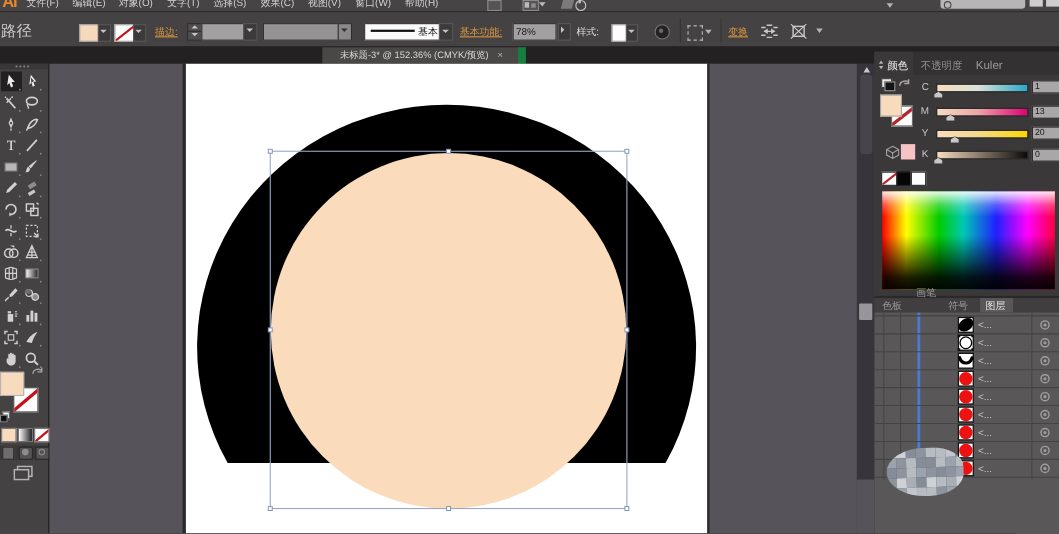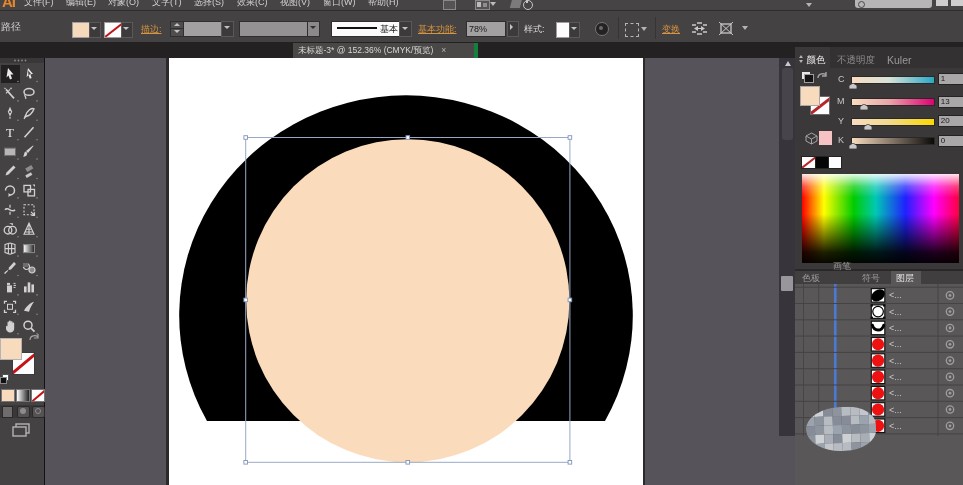--- a/index.html
+++ b/index.html
@@ -38,21 +38,21 @@
 <div class="a" style="left:526px;top:-2px;width:1.6px;height:5px;background:#c7c5c5;"></div>
 
 <div class="a txt" style="left:710px;top:0;font-size:9px;color:#c9c7c7;margin-top:36px;">基本功能</div>
 <div class="a" style="left:806px;top:3px;width:0;height:0;border-left:3.5px solid transparent;border-right:3.5px solid transparent;border-top:4px solid #b5b3b3;"></div>
 <div class="a" style="left:855px;top:0;width:77px;height:8px;background:#b7b5b6;border-radius:0 0 3px 3px;"></div>
 <div class="a" style="left:858px;top:1px;width:5px;height:5px;border:1.3px solid #4a4848;border-radius:50%;"></div>
 <div class="a" style="left:936px;top:0;width:12px;height:6px;background:#cfcdcd;"></div>
 <div class="a" style="left:951px;top:0;width:12px;height:6px;background:#cfcdcd;"></div>
 
 <div class="a" style="left:0;top:10px;width:963px;height:31.5px;background:#454243;border-top:1px solid #2e2c2d;"></div>
-<div class="a txt" style="left:1px;top:20px;font-size:10px;color:#cfcdcd;">路径</div>
+<div class="a txt" style="left:1px;top:20px;font-size:14px;color:#cfcdcd;">路径</div>
 
 <div class="a" style="left:72px;top:21.5px;width:16px;height:14px;background:#f6d9bb;border:1px solid #9f9d9d;"></div>
 <div class="a" style="left:89px;top:21.5px;width:10px;height:14px;background:#3d3a3b;border:1px solid #5a5858;"></div>
 <div class="a" style="left:91px;top:27px;width:0;height:0;border-left:3px solid transparent;border-right:3px solid transparent;border-top:3.5px solid #c5c3c3;"></div>
 
 <div class="a" style="left:104px;top:21.5px;width:16px;height:14px;background:#fdfdfd;border:1px solid #9f9d9d;overflow:hidden;">
  <div class="a" style="left:-2px;top:6px;width:22px;height:2.4px;background:#c31218;transform:rotate(-38deg);"></div>
     </div>
 <div class="a" style="left:121px;top:21.5px;width:10px;height:14px;background:#3d3a3b;border:1px solid #5a5858;"></div>
 <div class="a" style="left:123px;top:27px;width:0;height:0;border-left:3px solid transparent;border-right:3px solid transparent;border-top:3.5px solid #c5c3c3;"></div>
@@ -104,21 +104,21 @@
 
 <svg class="a" style="left:718px;top:21px;" width="20" height="15" viewBox="0 0 20 15">
  <g stroke="#c9c7c7" stroke-width="1.3" fill="none">
   <rect x="3" y="3" width="10" height="9"></rect>
   <path d="M1 1 L15 14 M15 1 L1 14" stroke-width="1"></path>
  </g>
 </svg>
 <div class="a" style="left:742px;top:26px;width:0;height:0;border-left:3.5px solid transparent;border-right:3.5px solid transparent;border-top:4px solid #b5b3b3;"></div>
 
 <div class="a" style="left:0;top:41.5px;width:963px;height:16px;background:#242122;"></div>
-<div class="a" style="left:293px;top:42.5px;width:185px;height:15px;background:#4a4747;border-right:4px solid #15803d;color:#d8d6d6;font-size:8.5px;line-height:15px;padding-left:5px;box-sizing:border-box;">未标题-3* @ 152.36% (CMYK/预览)<span style="margin-left:8px;color:#b5b3b3;">×</span></div>
+<div class="a" style="left:293px;top:42.5px;width:185px;height:15px;background:#4a4747;border-right:7px solid #15803d;color:#d8d6d6;font-size:8.5px;line-height:15px;padding-left:16px;box-sizing:border-box;">未标题-3* @ 152.36% (CMYK/预览)<span style="margin-left:8px;color:#b5b3b3;">×</span></div>
 
 <div class="a" style="left:0;top:57.5px;width:45px;height:427.5px;background:#454243;border-right:1.5px solid #141214;box-sizing:border-box;"></div>
 <svg class="a" style="left:0;top:57.5px;" width="44" height="427" viewBox="0 0 44 427">
 <rect x="0" y="0" width="44" height="5" fill="#3a3738"></rect>
 <circle cx="15.0" cy="2.5" r="0.9" fill="#8a8888"></circle>
 <circle cx="18.5" cy="2.5" r="0.9" fill="#8a8888"></circle>
 <circle cx="22.0" cy="2.5" r="0.9" fill="#8a8888"></circle>
 <circle cx="25.5" cy="2.5" r="0.9" fill="#8a8888"></circle>
 <rect x="1" y="7" width="19" height="18" fill="#232021"></rect>
 <g transform="translate(10,16.0)">

